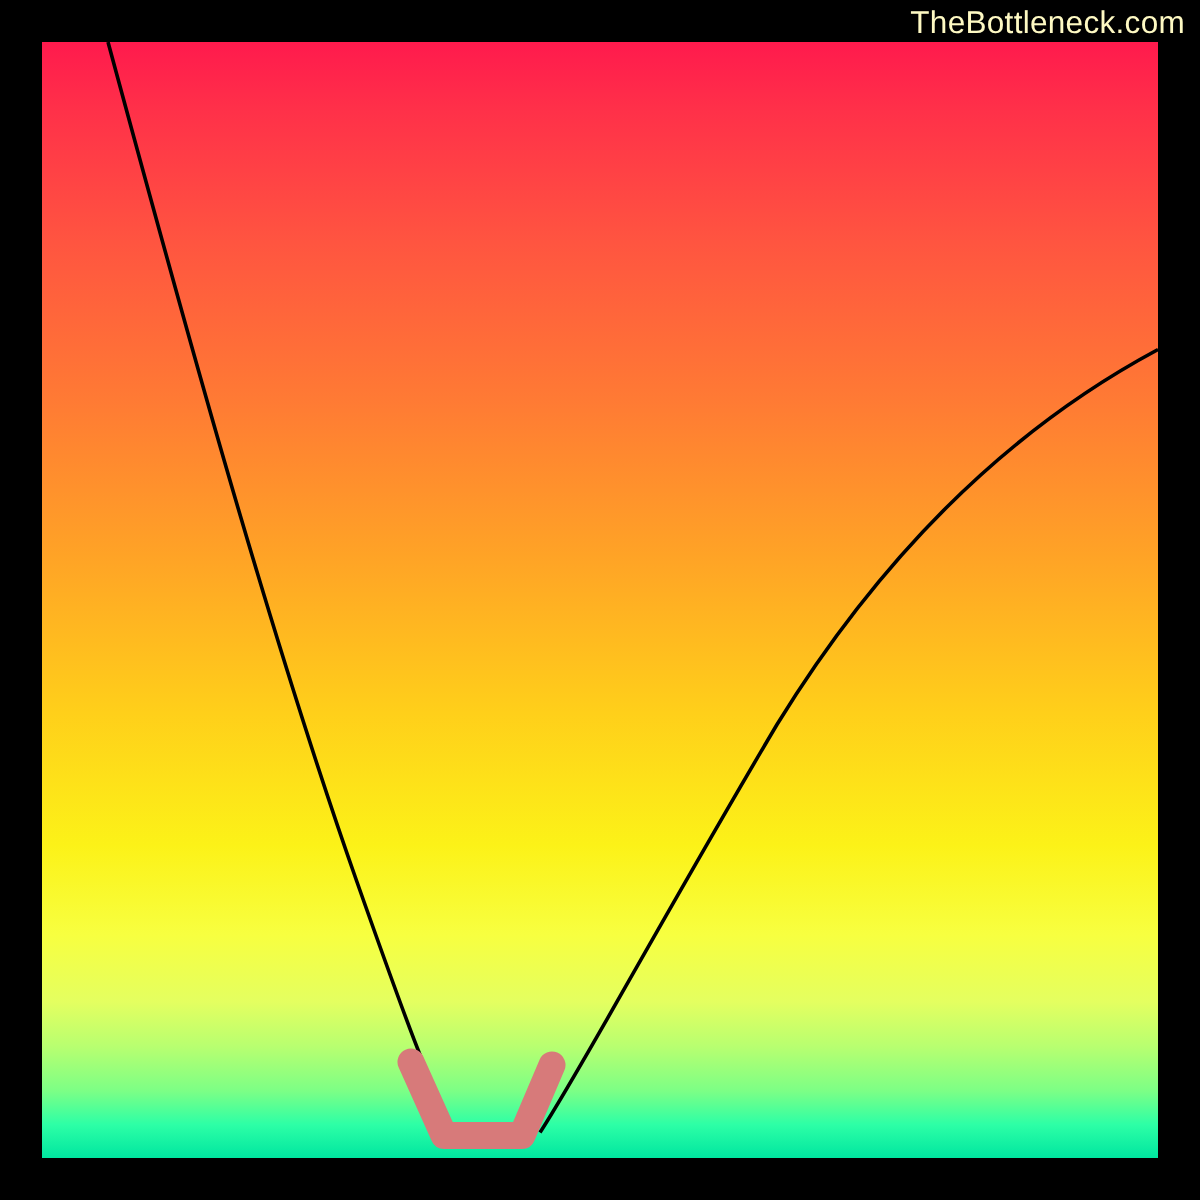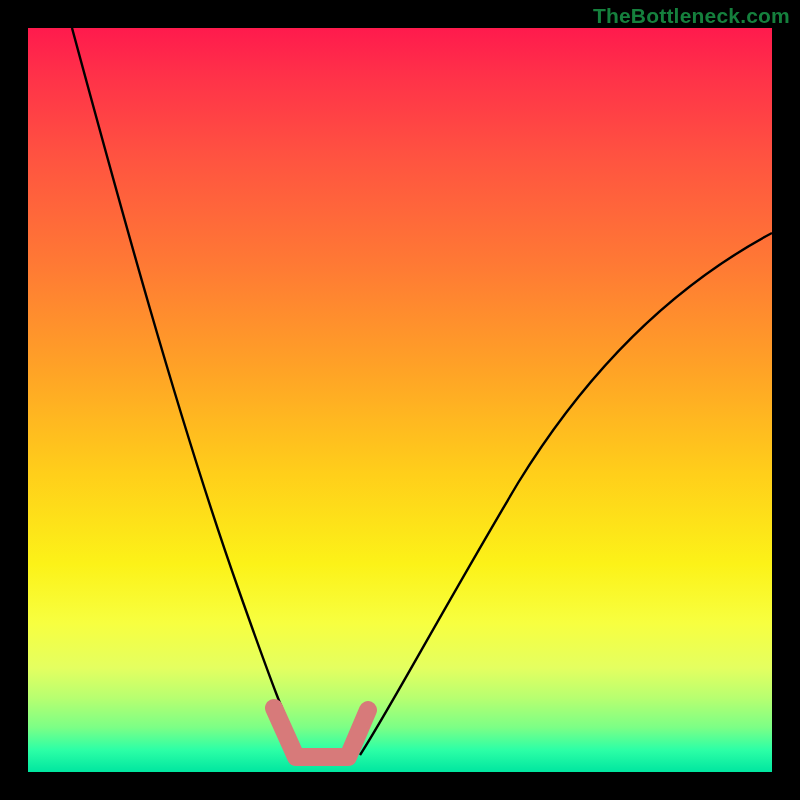--- a/index.html
+++ b/index.html
@@ -40,23 +40,23 @@
       #b8ff70 90%,
       #7cff86 94%,
       #2dffa6 97%,
       #00e6a0 100%
     );
   }
   .attribution {
     position: absolute;
     top: 4px;
     right: 10px;
-    color: #15803d;
+    color: #fef9c3;
     font-size: 21px;
-    font-weight: 700;
+    font-weight: 400;
     letter-spacing: 0.2px;
   }
   svg.curve {
     position: absolute;
     left: 0;
     top: 0;
     width: 744px;
     height: 744px;
   }
 </style>

